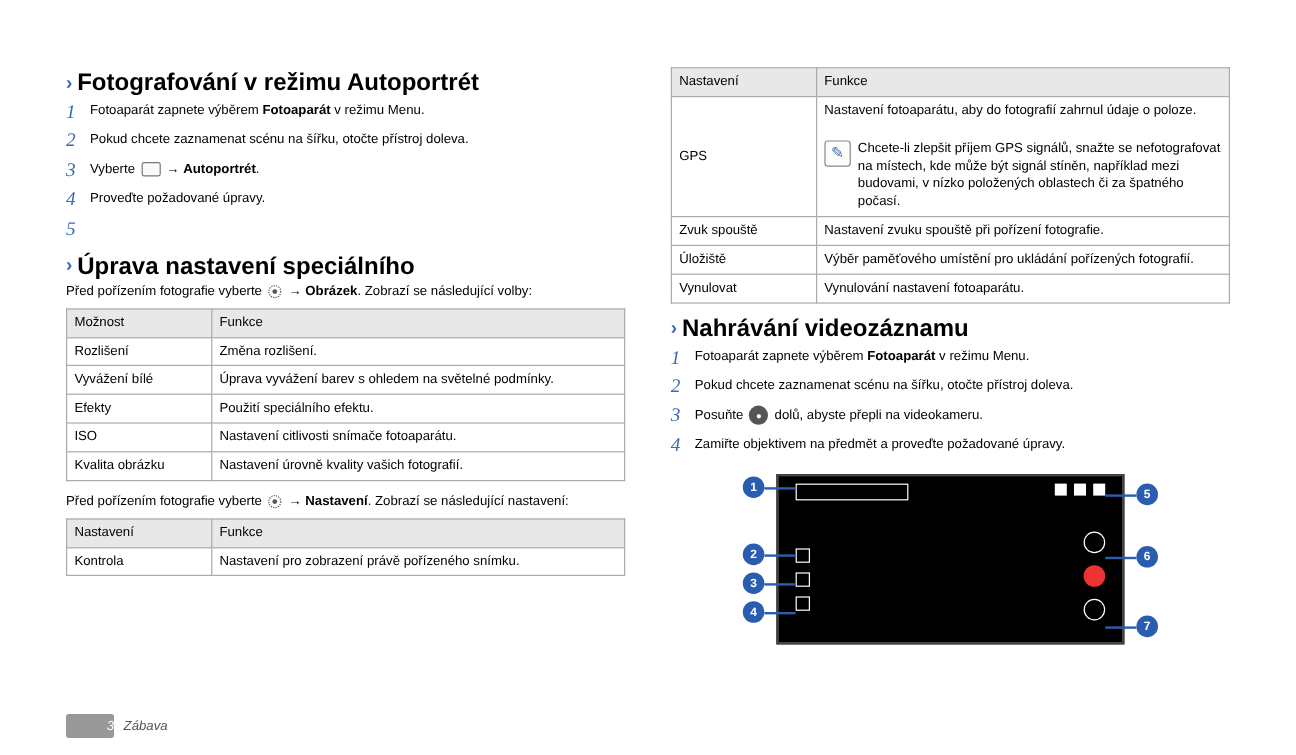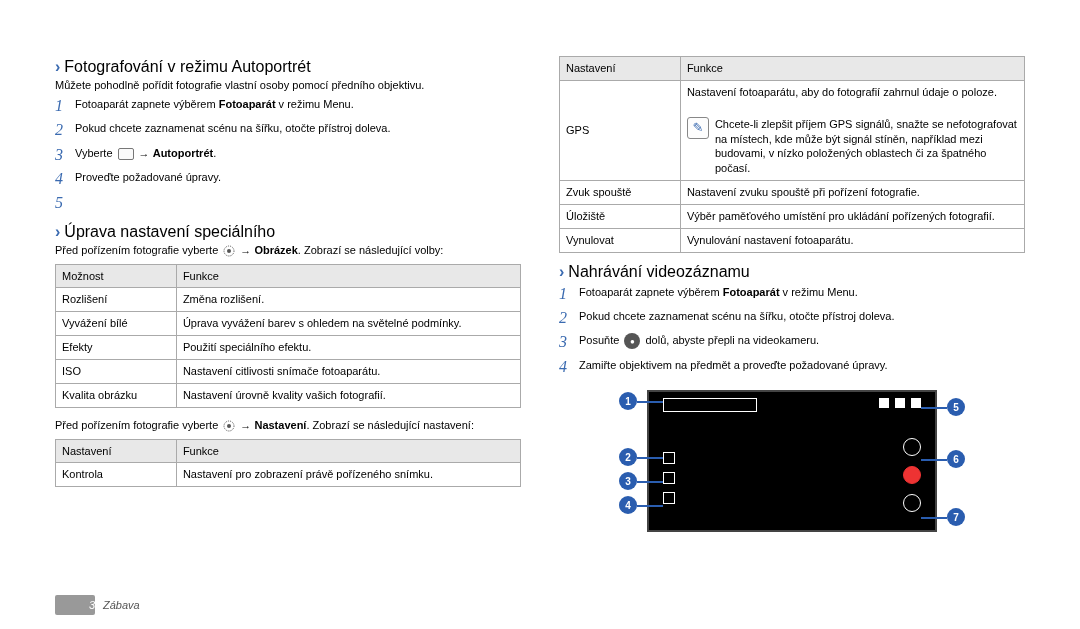--- a/index.html
+++ b/index.html
@@ -21,22 +21,22 @@
     margin-top: 8px;
     margin-bottom: 2px;
   }
   .chevron {
     color: #3a6ab0;
     font-size: 16px;
     margin-right: 4px;
     font-weight: bold;
   }
   .section-heading h2 {
-    font-size: 16px;
-    font-weight: normal;
+    font-size: 20px;
+    font-weight: bold;
   }
   p { line-height: 1.35; margin: 2px 0; }
   ol { list-style: none; padding-left: 0; }
   ol li {
     display: flex;
     align-items: flex-start;
     margin: 2px 0;
     line-height: 1.4;
   }
   .step-num {
@@ -221,21 +221,20 @@
 </head>
 <body>
 
 <div class="columns">
 
   <div class="col">
     <div class="section-heading">
       <span class="chevron">›</span>
       <h2>Fotografování v režimu Autoportrét</h2>
     </div>
-    <p>Můžete pohodlně pořídit fotografie vlastní osoby pomocí předního objektivu.</p>
     <ol>
       <li>
         <span class="step-num">1</span>
         <span class="step-text">
           <span>Fotoaparát zapnete výběrem </span><b>Fotoaparát</b><span> v režimu Menu.</span>
         </span>
       </li>
       <li>
         <span class="step-num">2</span>
         <span class="step-text">Pokud chcete zaznamenat scénu na šířku, otočte přístroj doleva.</span>

